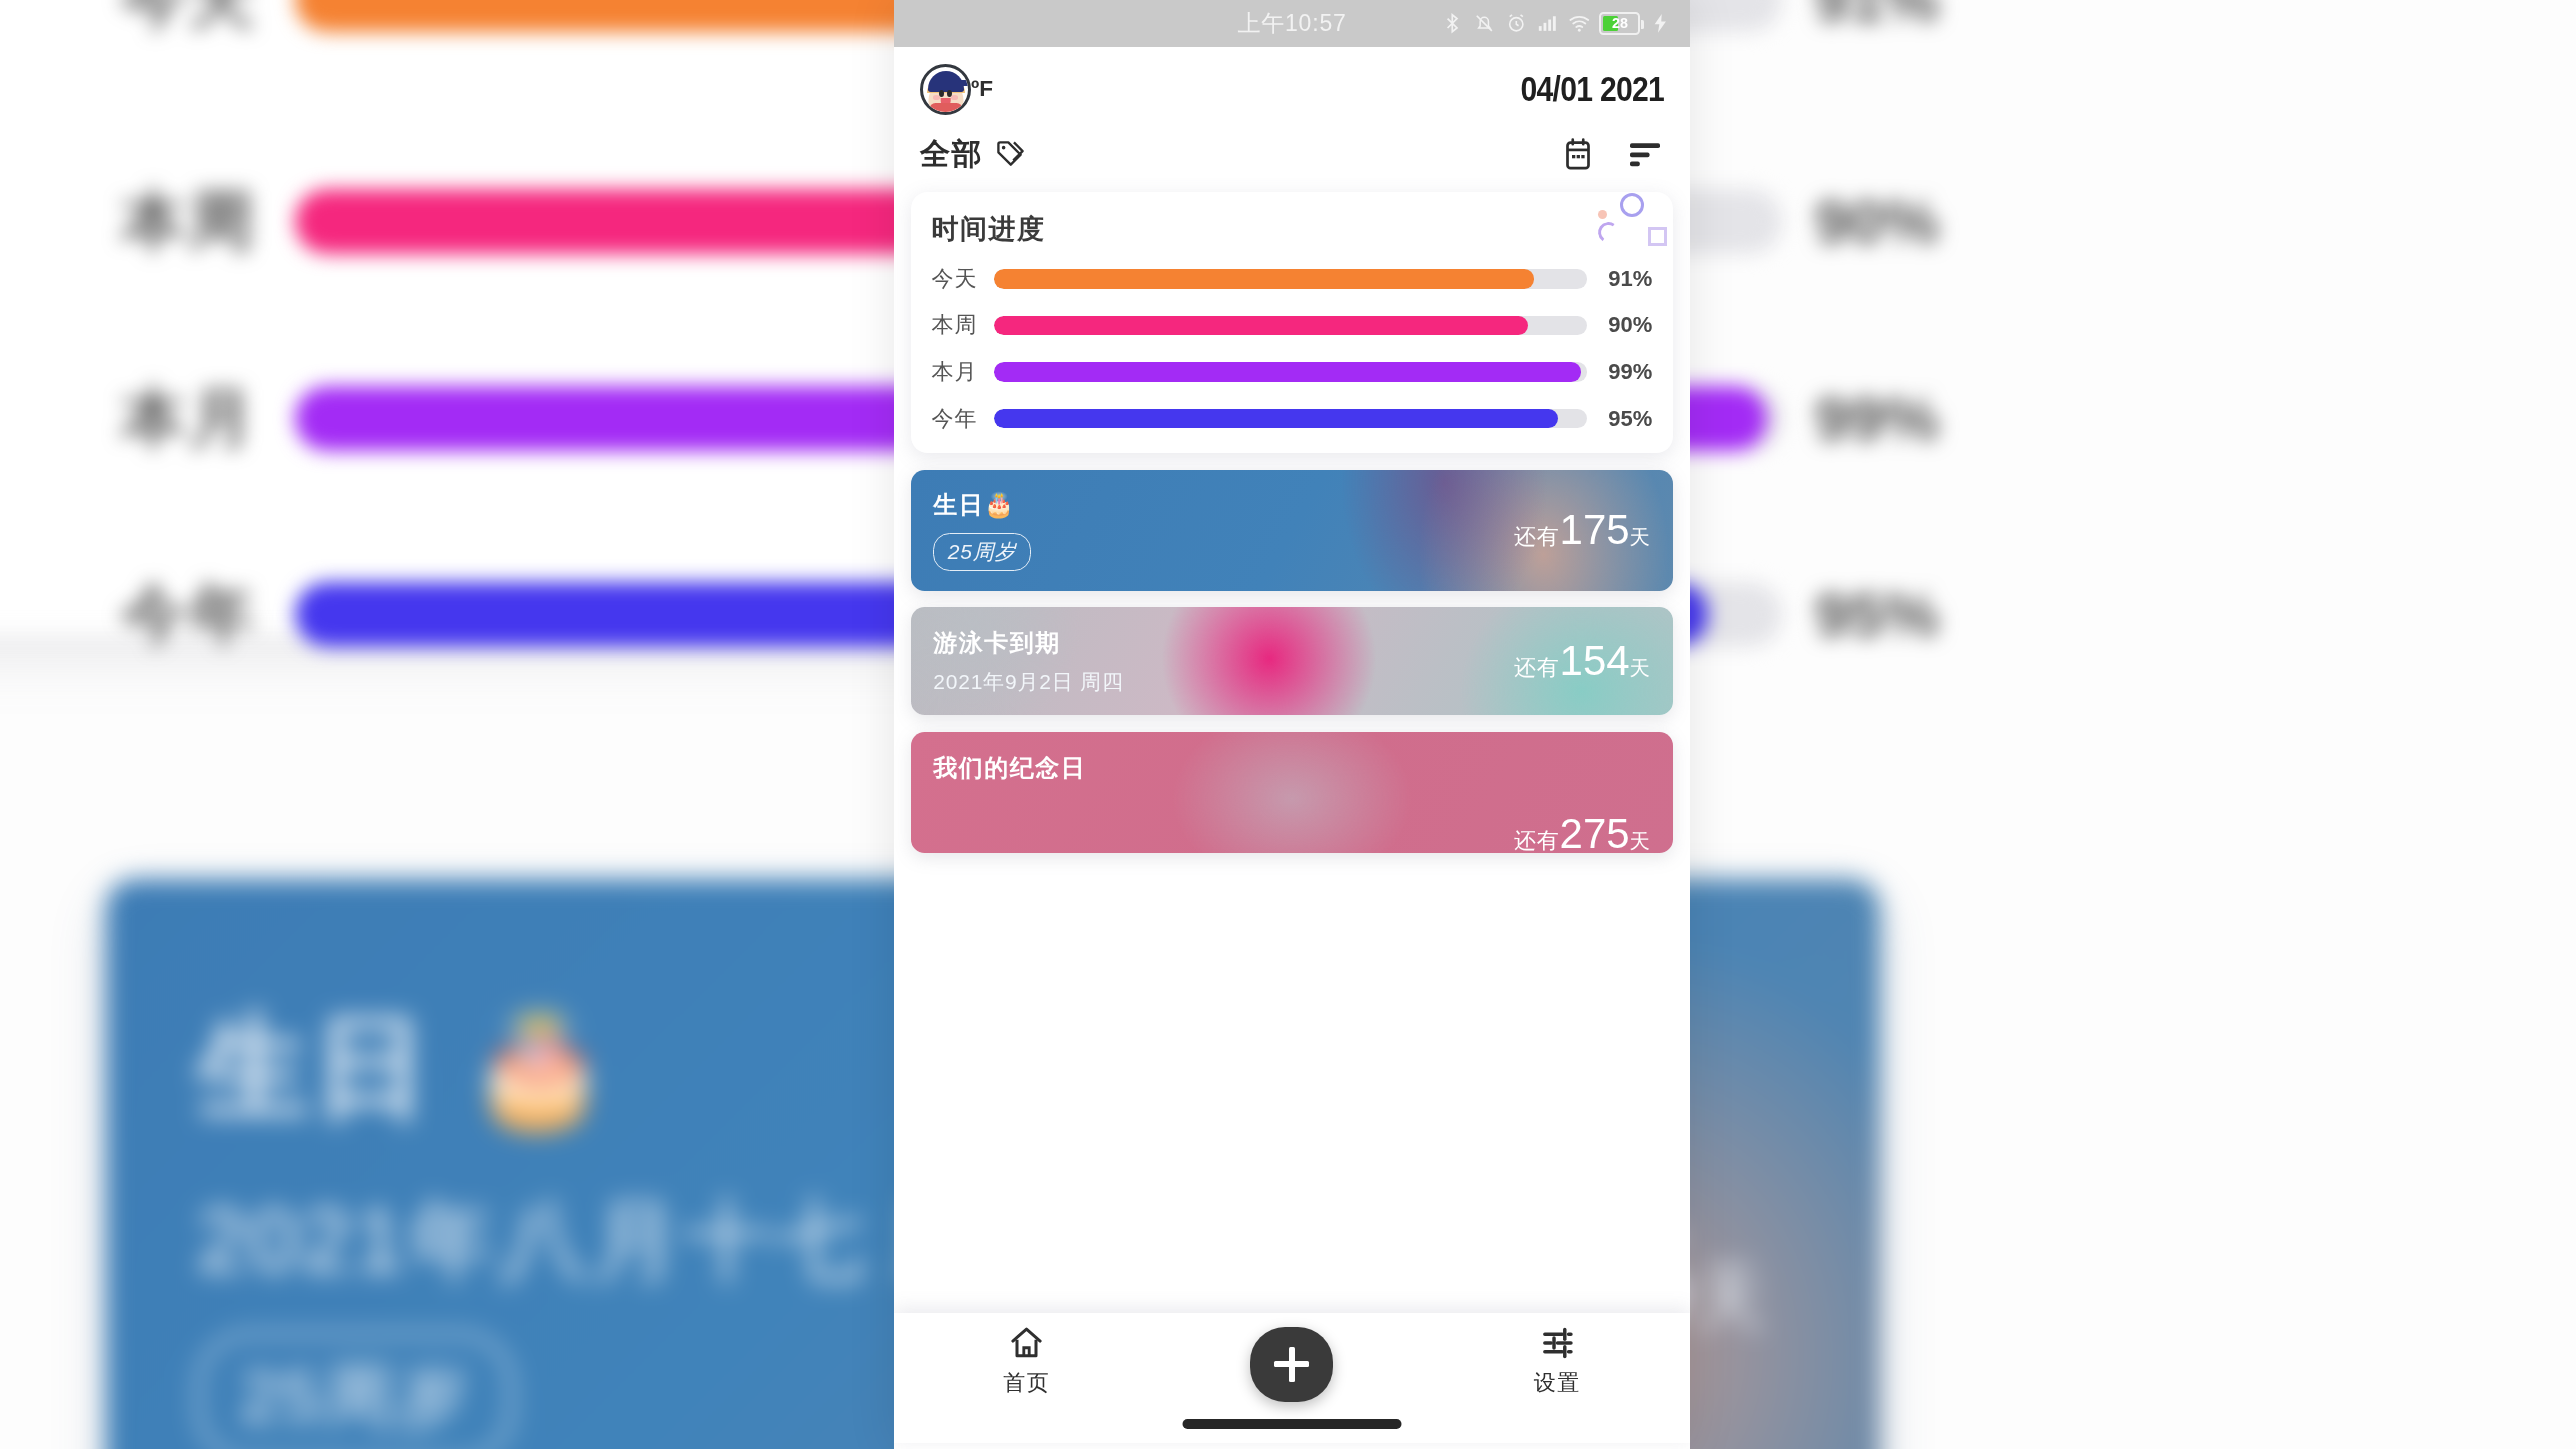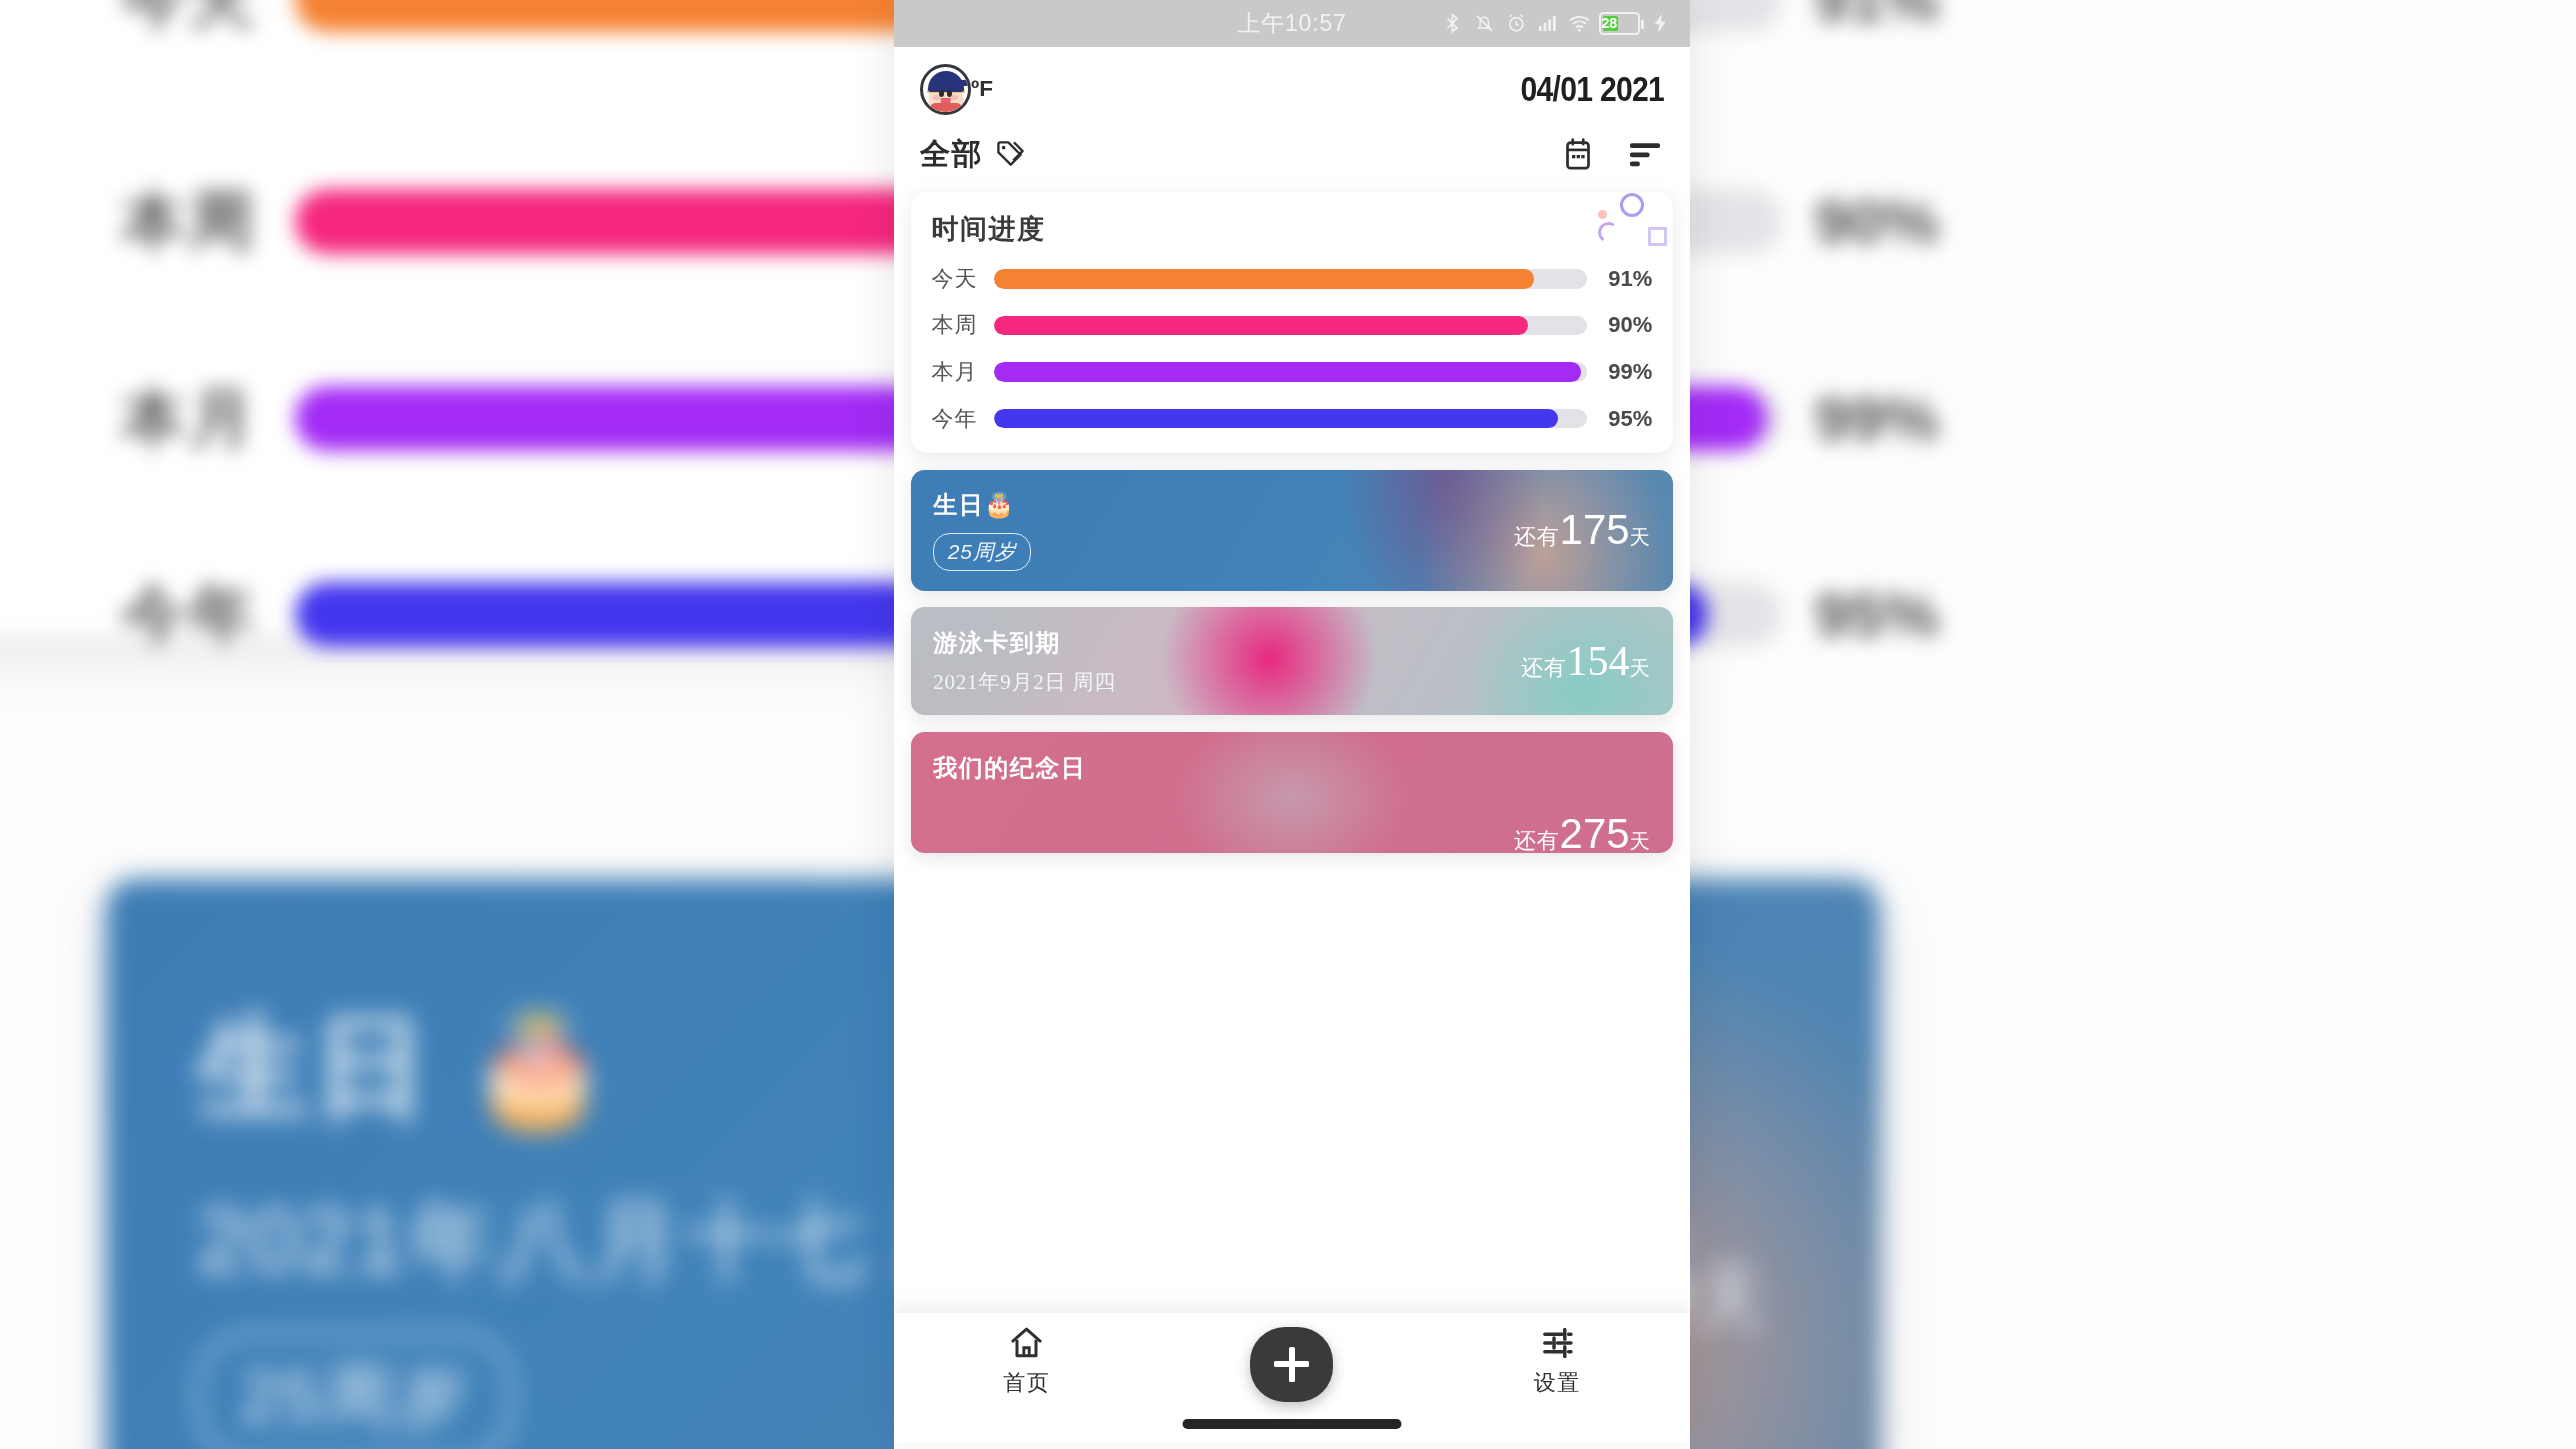--- a/index.html
+++ b/index.html
@@ -83,21 +83,21 @@
   .battery {
     width: 41px; height: 22.6px; border: 2.3px solid #f0f0f0; border-radius: 4.5px;
     display: flex; align-items: center; position: relative; padding: 1.5px;
   }
   .battery::after{
     content:""; position:absolute; right:-6px; top:6px; width:3.8px; height:9px;
     background:#f0f0f0; border-radius:0 1.5px 1.5px 0;
   }
   .battery .lvl { width: 15px; height: 100%; background: #4cd137; border-radius: 1.5px; }
   .battery .num {
-    position: absolute; left: 0; right: 0; text-align: left;
+    position: absolute; left: 0; right: 0; text-align: center;
     font-size: 14.3px; color: #fff; font-weight: 700; line-height: 19.6px;
   }
 
   
   #appheader {
     padding: 16.6px 26px 0 26px; display: flex; align-items: center;
     justify-content: space-between;
   }
   .hleft { display: flex; align-items: center; }
   #avatar {
@@ -213,21 +213,20 @@
       radial-gradient(ellipse 143px 211px at 70% 10%, rgba(130,60,120,.55), transparent 72%),
       radial-gradient(ellipse 174px 226px at 83% 70%, rgba(216,166,146,.8), transparent 72%),
       linear-gradient(120deg, #3d7cb5 0%, #4182b9 50%, #5e89ae 100%);
   }
   #card-swim {
     background:
       radial-gradient(ellipse 158px 158px at 47% 48%, rgba(234,28,122,.92), transparent 68%),
       radial-gradient(ellipse 174px 166px at 88% 78%, rgba(130,206,197,.85), transparent 70%),
       radial-gradient(ellipse 151px 151px at 8% 20%, rgba(186,190,196,.95), transparent 72%),
       linear-gradient(120deg, #b9bcc1 0%, #cdb9c5 40%, #a8c6c6 100%);
-    font-family: Liberation Serif, serif;
   }
   #card-anniv {
     background:
       radial-gradient(ellipse 181px 136px at 50% 55%, rgba(190,190,200,.55), transparent 66%),
       linear-gradient(120deg, #d4708e 0%, #d06d8c 50%, #cf6f8e 100%);
     min-height: 121px;
   }
 
   
   #bottomnav {

